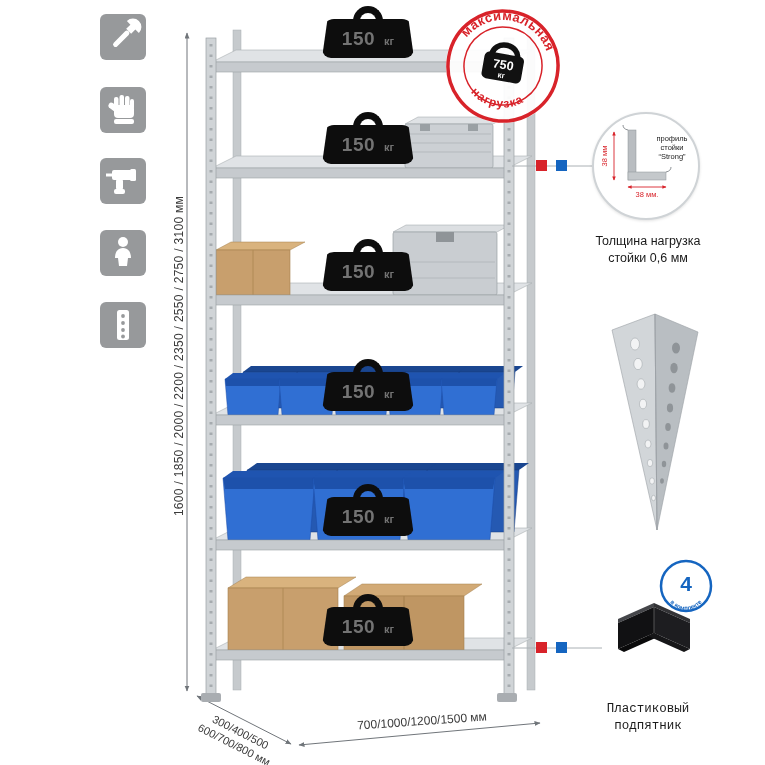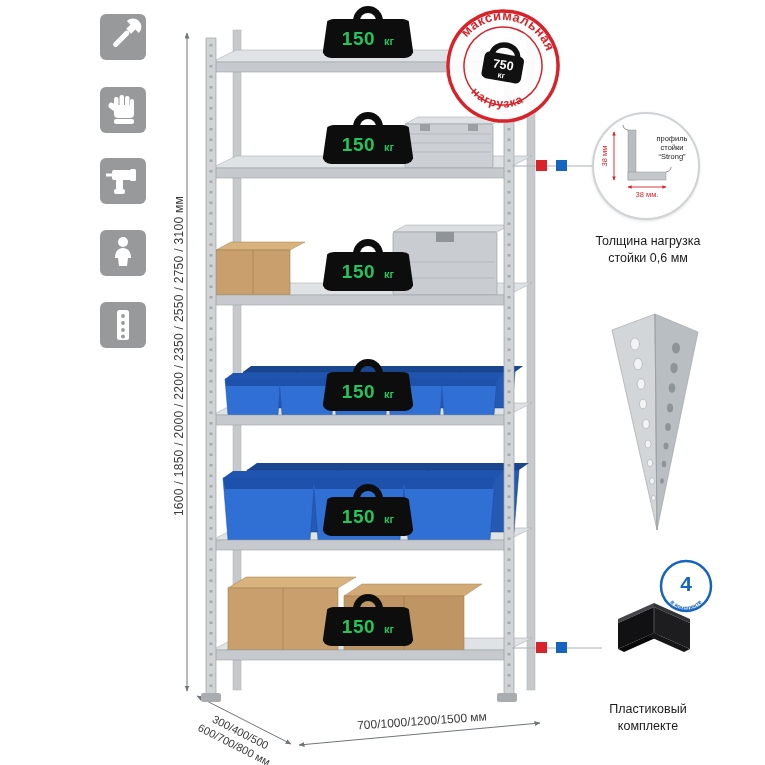--- a/index.html
+++ b/index.html
@@ -12,42 +12,42 @@
 
   
   .rack-svg{position:absolute;left:0;top:0;width:765px;height:765px;}
 
   
   .weight-badge{position:absolute;left:322px;width:92px;height:52px;}
   .weight-badge .handle{position:absolute;left:31px;top:0;width:30px;height:20px;
        border:7px solid #0d0d0d;border-bottom:none;border-radius:15px 15px 0 0;box-sizing:border-box;}
   .weight-badge .body{position:absolute;left:0;top:13px;width:92px;height:39px;background:#0d0d0d;
        border-radius:12px 12px 9px 9px;clip-path:polygon(6% 0,94% 0,100% 100%,0 100%);
-       display:flex;align-items:center;justify-content:center;gap:9px;color:#22c55e;}
+       display:flex;align-items:center;justify-content:center;gap:9px;color:#737373;}
   .weight-badge .val{font-size:19px;font-weight:bold;letter-spacing:.5px;}
   .weight-badge .unit{font-size:11px;font-weight:bold;margin-top:4px;}
 
   
   .stamp{position:absolute;left:443px;top:6px;width:120px;height:120px;transform:rotate(10deg);}
 
   
   .dim-height-label{position:absolute;left:172px;top:682px;width:652px;transform:rotate(-90deg);
       transform-origin:0 0;text-align:center;font-size:12px;color:#3a3a3a;letter-spacing:.3px;}
   .dim-depth-label{position:absolute;left:181px;top:695px;width:140px;transform:rotate(27deg);
       transform-origin:0 0;text-align:center;font-size:11px;line-height:1.25;color:#3a3a3a;}
   .dim-width-label{position:absolute;left:303px;top:714px;width:238px;transform:rotate(-4deg);
       text-align:center;font-size:12px;color:#3a3a3a;}
 
   
   .profile-circle{position:absolute;left:592px;top:112px;width:104px;height:104px;background:#fff;
       border:2px solid #cfd3d6;border-radius:50%;box-shadow:0 1px 3px rgba(0,0,0,.12);}
   .callout-caption{position:absolute;width:160px;text-align:center;font-size:12.5px;
       line-height:1.35;color:#1a1a1a;}
   .cap-profile{left:568px;top:233px;}
-  .cap-foot{left:568px;top:701px;}
+  .cap-foot{left:568px;top:701px;font-family:Liberation Mono, monospace;}
   .angle-post{position:absolute;left:598px;top:300px;width:115px;height:240px;}
   .foot-img{position:absolute;left:602px;top:582px;width:110px;height:100px;}
   .badge-4{position:absolute;left:658px;top:558px;width:56px;height:56px;}
 </style>
 </head>
 <body>
 
 <div class="canvas">
 
   <div class="icon-tile" style="top:14px">
@@ -364,21 +364,21 @@
       <circle cx="28" cy="28" r="25" fill="#fff" stroke="#1565c0" stroke-width="2.5"></circle>
       <text x="28" y="33" font-size="21" font-weight="bold" fill="#1565c0" text-anchor="middle">4</text>
       <path id="bk_arc" d="M 8,32 A 20,20 0 0 0 48,32" fill="none"></path>
       <text font-size="6" fill="#1565c0" font-weight="bold">
         <textPath href="#bk_arc" startOffset="50%" text-anchor="middle">в комплекте</textPath>
       </text>
     </svg>
   </div>
   <div class="callout-caption cap-foot">
     <span>Пластиковый</span><br>
-    <span>комплекте</span>
+    <span>подпятник</span>
   </div>
 
   <div class="dim-height-label">1600 / 1850 / 2000 / 2200 / 2350 / 2550 / 2750 / 3100 мм</div>
   <div class="dim-depth-label">
     <span>300/400/500</span><br>
     <span>600/700/800 мм</span>
   </div>
   <div class="dim-width-label">700/1000/1200/1500 мм</div>
 
 </div>

